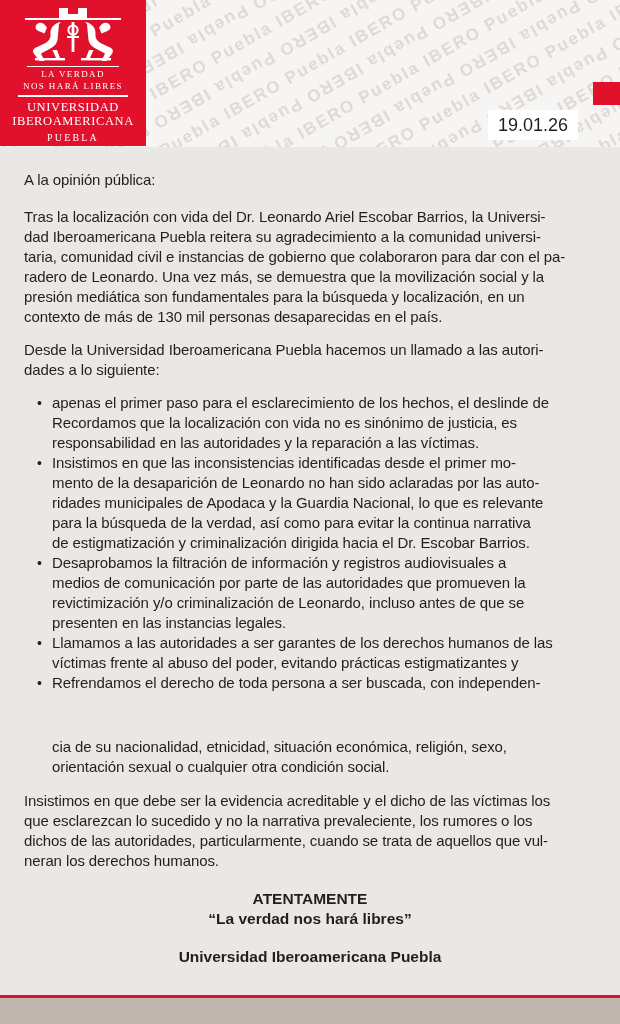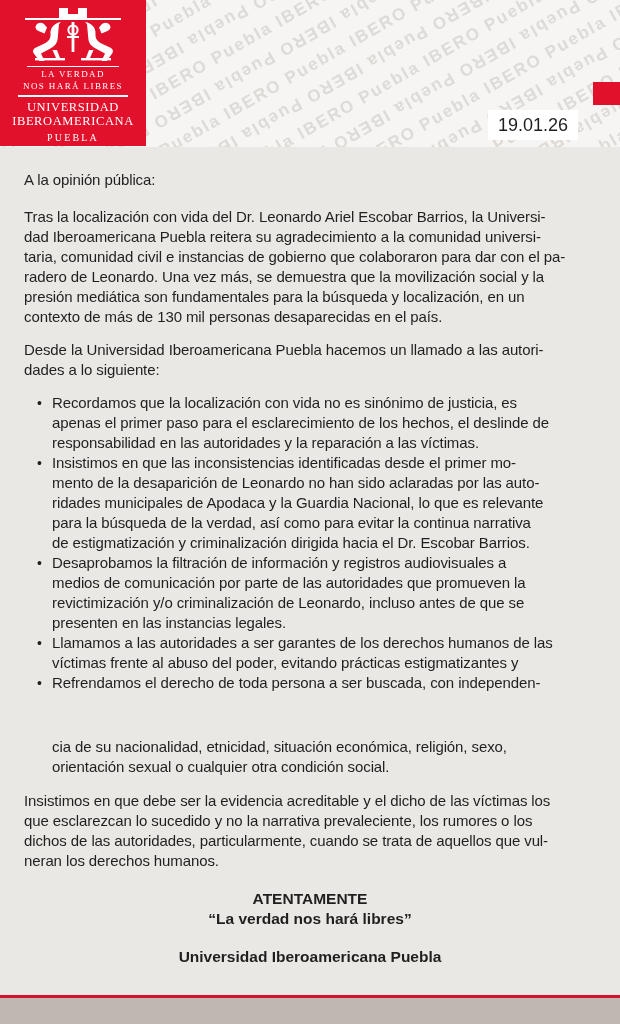--- a/index.html
+++ b/index.html
@@ -150,22 +150,22 @@
         <div class="tline">contexto de más de 130 mil personas desaparecidas en el país.</div>
       </div>
     <div class="para p2">
         <div class="tline jline" style="white-space: nowrap; word-spacing: 0px;">Desde la Universidad Iberoamericana Puebla hacemos un llamado a las autori-</div>
         <div class="tline">dades a lo siguiente:</div>
       </div>
     <div class="bullets">
         <div class="bullet">
           <div class="bmark">•</div>
           <div class="btext">
+            <div class="tline jline" style="white-space: nowrap; word-spacing: 0px;">apenas el primer paso para el esclarecimiento de los hechos, el deslinde de</div>
             <div class="tline jline" style="white-space: nowrap; word-spacing: 0px;">Recordamos que la localización con vida no es sinónimo de justicia, es</div>
-            <div class="tline jline" style="white-space: nowrap; word-spacing: 0px;">apenas el primer paso para el esclarecimiento de los hechos, el deslinde de</div>
             <div class="tline">responsabilidad en las autoridades y la reparación a las víctimas.</div>
           </div>
         </div>
         <div class="bullet">
           <div class="bmark">•</div>
           <div class="btext">
             <div class="tline jline" style="white-space: nowrap; word-spacing: 0px;">Insistimos en que las inconsistencias identificadas desde el primer mo-</div>
             <div class="tline jline" style="white-space: nowrap; word-spacing: 0px;">mento de la desaparición de Leonardo no han sido aclaradas por las auto-</div>
             <div class="tline jline" style="white-space: nowrap; word-spacing: 0px;">ridades municipales de Apodaca y la Guardia Nacional, lo que es relevante</div>
             <div class="tline jline" style="white-space: nowrap; word-spacing: 0px;">para la búsqueda de la verdad, así como para evitar la continua narrativa</div>

